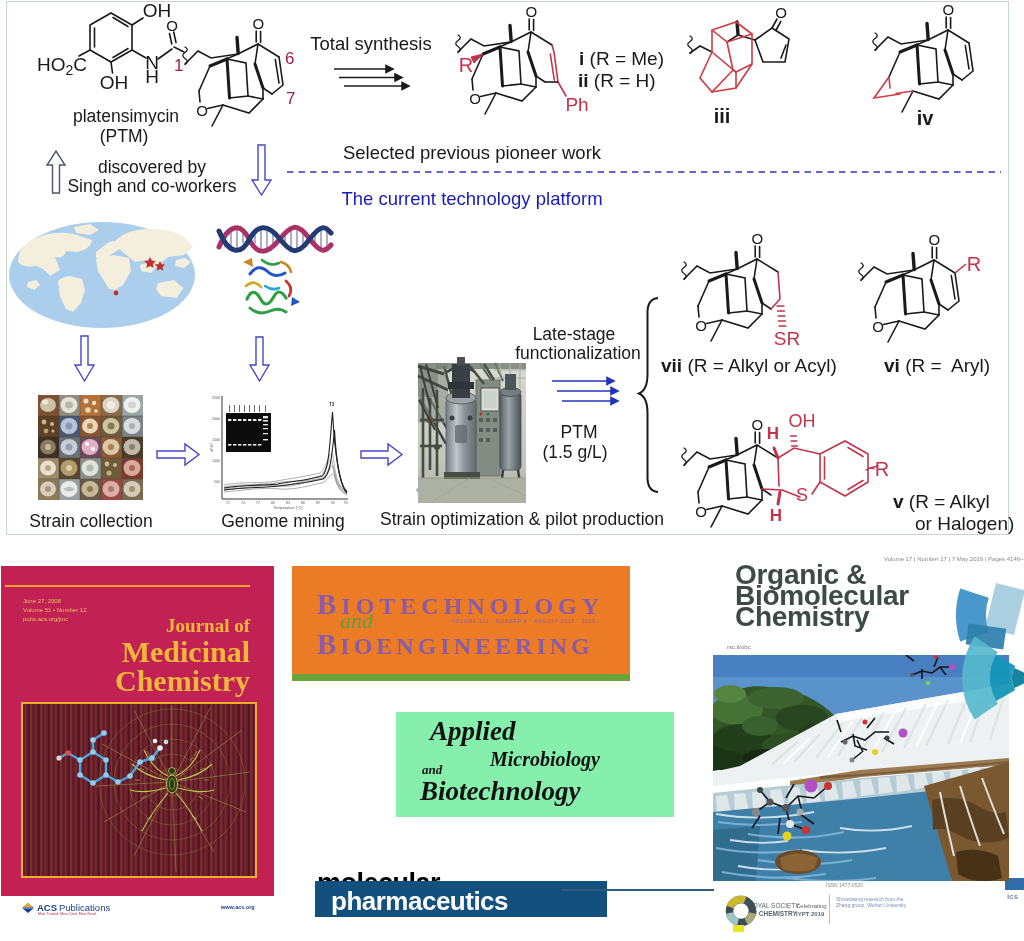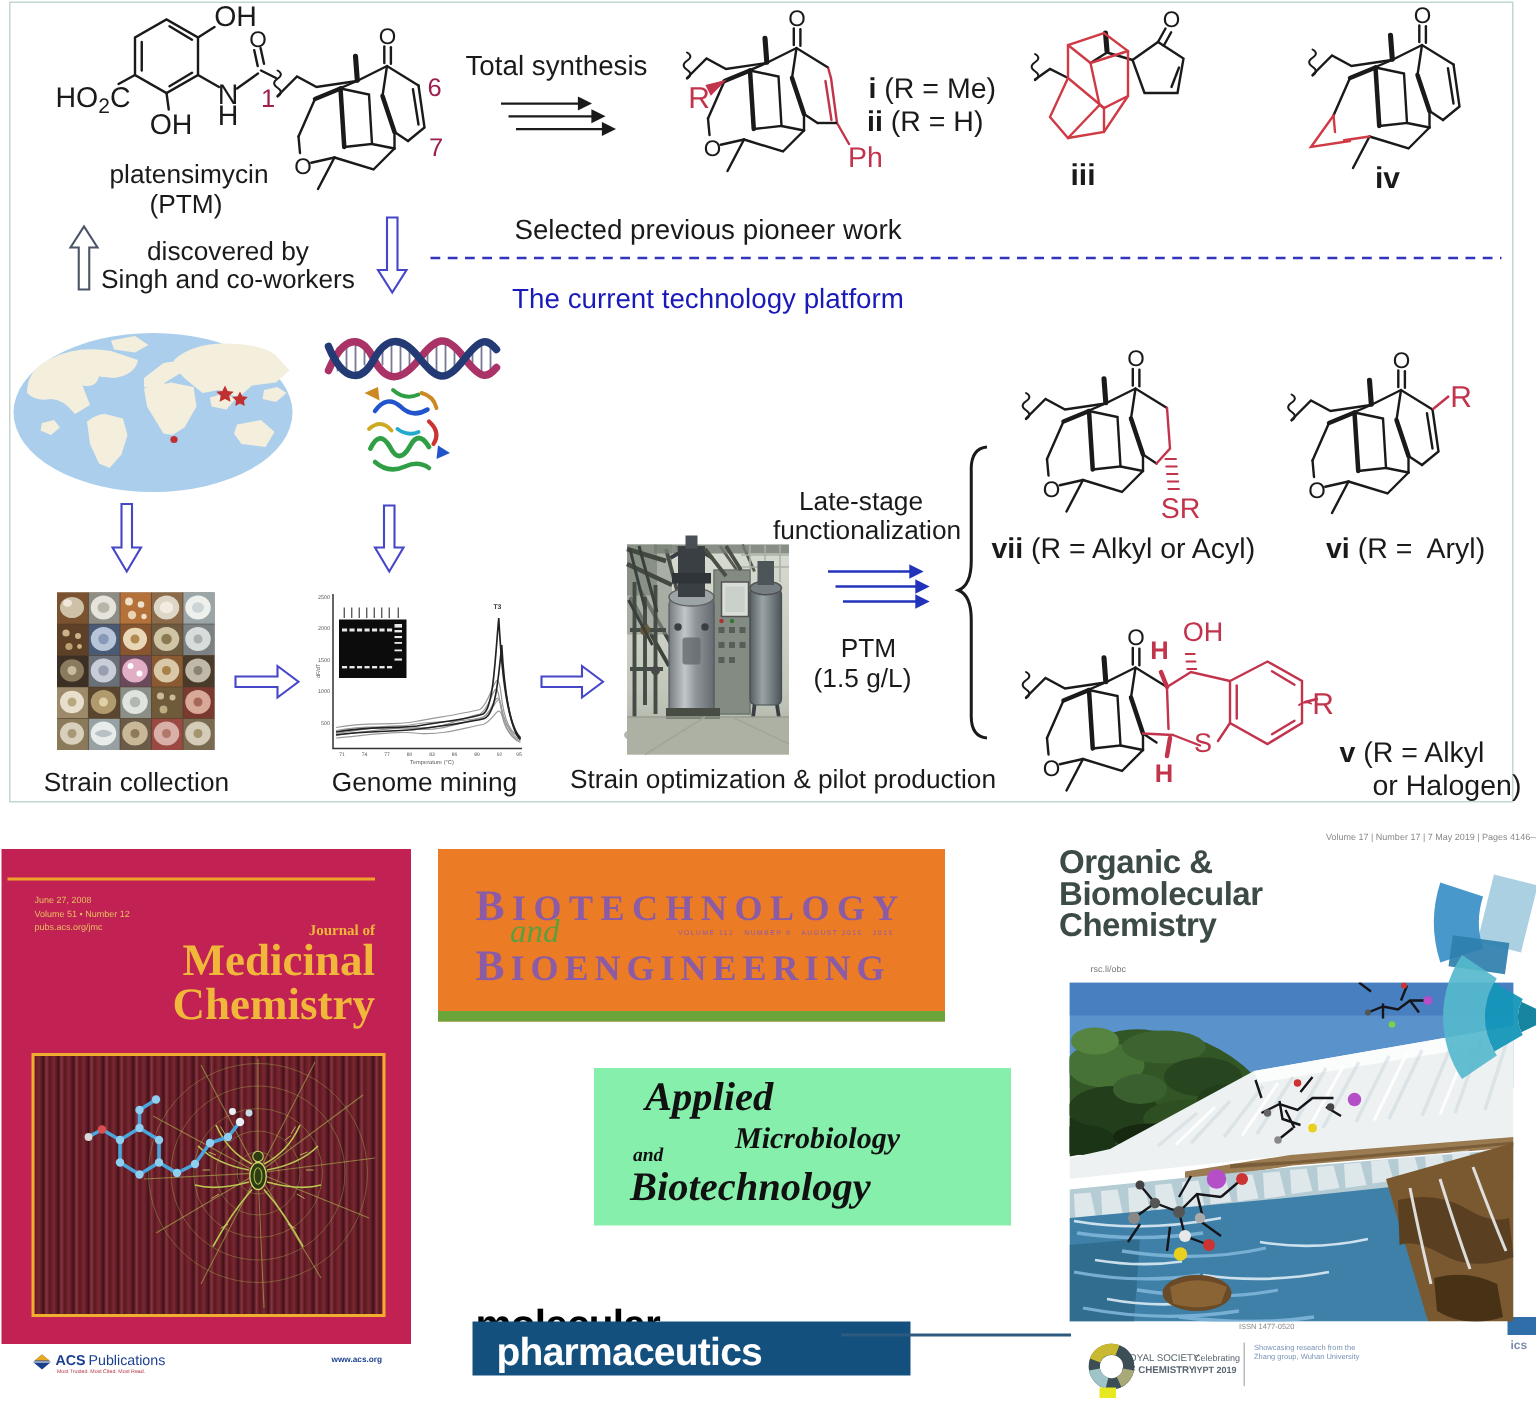--- a/index.html
+++ b/index.html
@@ -11,21 +11,21 @@
 </head>
 <body>
 <div id="page">
 
 <div class="abs" style="left:6px;top:1px;width:1001px;height:532px;border:1px solid #c2d8cc;background:#fff;"></div>
 
 <div class="abs" style="left:1px;top:566px;width:273px;height:330px;background:#c22153;">
   <div class="abs" style="left:4px;top:19px;width:245px;height:2px;background:#efa32a;"></div>
   <div class="abs" style="left:22px;top:31px;font-size:6px;color:#e8bf63;line-height:9px;">June 27, 2008<br>Volume 51 • Number 12<br>pubs.acs.org/jmc</div>
   <div class="abs ser" style="right:24px;top:49px;text-align:right;color:#f0b73a;">
-     <div style="font-size:10px;font-weight:bold;">Journal of</div>
+     <div style="font-size:19px;font-weight:bold;">Journal of</div>
      <div style="font-size:30px;font-weight:bold;line-height:29px;">Medicinal<br>Chemistry</div>
   </div>
   <div class="abs" style="left:20px;top:136px;width:232px;height:172px;border:2px solid #efae2e;
        background:repeating-linear-gradient(90deg,#5c1820 0px,#7a2832 3px,#43111a 6px,#86343e 8px,#5c1820 10px);"></div>
 </div>
 
 <div class="abs" style="left:20px;top:898px;width:260px;height:22px;">
   <div class="abs" style="left:17px;top:4px;font-size:9.5px;color:#1b3f8f;"><b>ACS</b> Publications</div>
   <div class="abs" style="left:18px;top:14px;font-size:3.5px;color:#b03040;">Most Trusted. Most Cited. Most Read.</div>
   <div class="abs" style="left:201px;top:6px;font-size:5.5px;font-weight:bold;color:#1b3f8f;">www.acs.org</div>
@@ -46,21 +46,21 @@
   <div class="abs ser" style="left:24px;top:64px;color:#111;font-weight:bold;font-style:italic;font-size:27px;">Biotechnology</div>
 </div>
 
 <div class="abs" style="left:317px;top:856px;color:#000000;font-weight:bold;font-size:27px;letter-spacing:-0.5px;margin-top:12px;">molecular</div>
 <div class="abs" style="left:315px;top:881px;width:292px;height:36px;background:#14507e;">
   <div class="abs" style="left:16px;top:5px;color:#fff;font-weight:bold;font-size:26px;letter-spacing:-0.5px;">pharmaceutics</div>
 </div>
 <div class="abs" style="left:561px;top:889px;width:153px;height:2px;background:#2d5a7e;"></div>
 
 <div class="abs" style="left:884px;top:556px;font-size:6px;color:#888;white-space:nowrap;">Volume 17 | Number 17 | 7 May 2019 | Pages 4146–4372</div>
-<div class="abs" style="left:706px;top:564px;color:#3d4b47;font-weight:bold;font-size:22px;line-height:21px;letter-spacing:-0.3px;">Organic &amp;<br>Biomolecular<br>Chemistry</div>
+<div class="abs" style="left:735px;top:564px;color:#3d4b47;font-weight:bold;font-size:28px;line-height:21px;letter-spacing:-0.3px;">Organic &amp;<br>Biomolecular<br>Chemistry</div>
 <div class="abs" style="left:727px;top:644px;font-size:6px;color:#777;">rsc.li/obc</div>
 <div class="abs" style="left:826px;top:882px;font-size:5px;color:#888;">ISSN 1477-0520</div>
 
 <div class="abs" style="left:748px;top:902px;font-size:6.5px;color:#5a6670;line-height:7.5px;">ROYAL SOCIETY<br><b>OF CHEMISTRY</b></div>
 <div class="abs" style="left:829px;top:895px;width:1px;height:29px;background:#bbb;"></div>
 <div class="abs" style="left:796px;top:903px;font-size:6px;color:#5a6670;line-height:7.5px;">Celebrating<br><b>IYPT 2019</b></div>
 <div class="abs" style="left:836px;top:896px;font-size:5px;color:#7a93b5;line-height:6px;white-space:nowrap;">Showcasing research from the<br>Zhang group, Wuhan University</div>
 
 <div class="abs" style="left:1005px;top:878px;width:19px;height:12px;background:#2f6ea8;"></div>
 <div class="abs" style="left:1007px;top:892px;font-size:8px;font-weight:bold;color:#7d8ea8;">ics</div>

